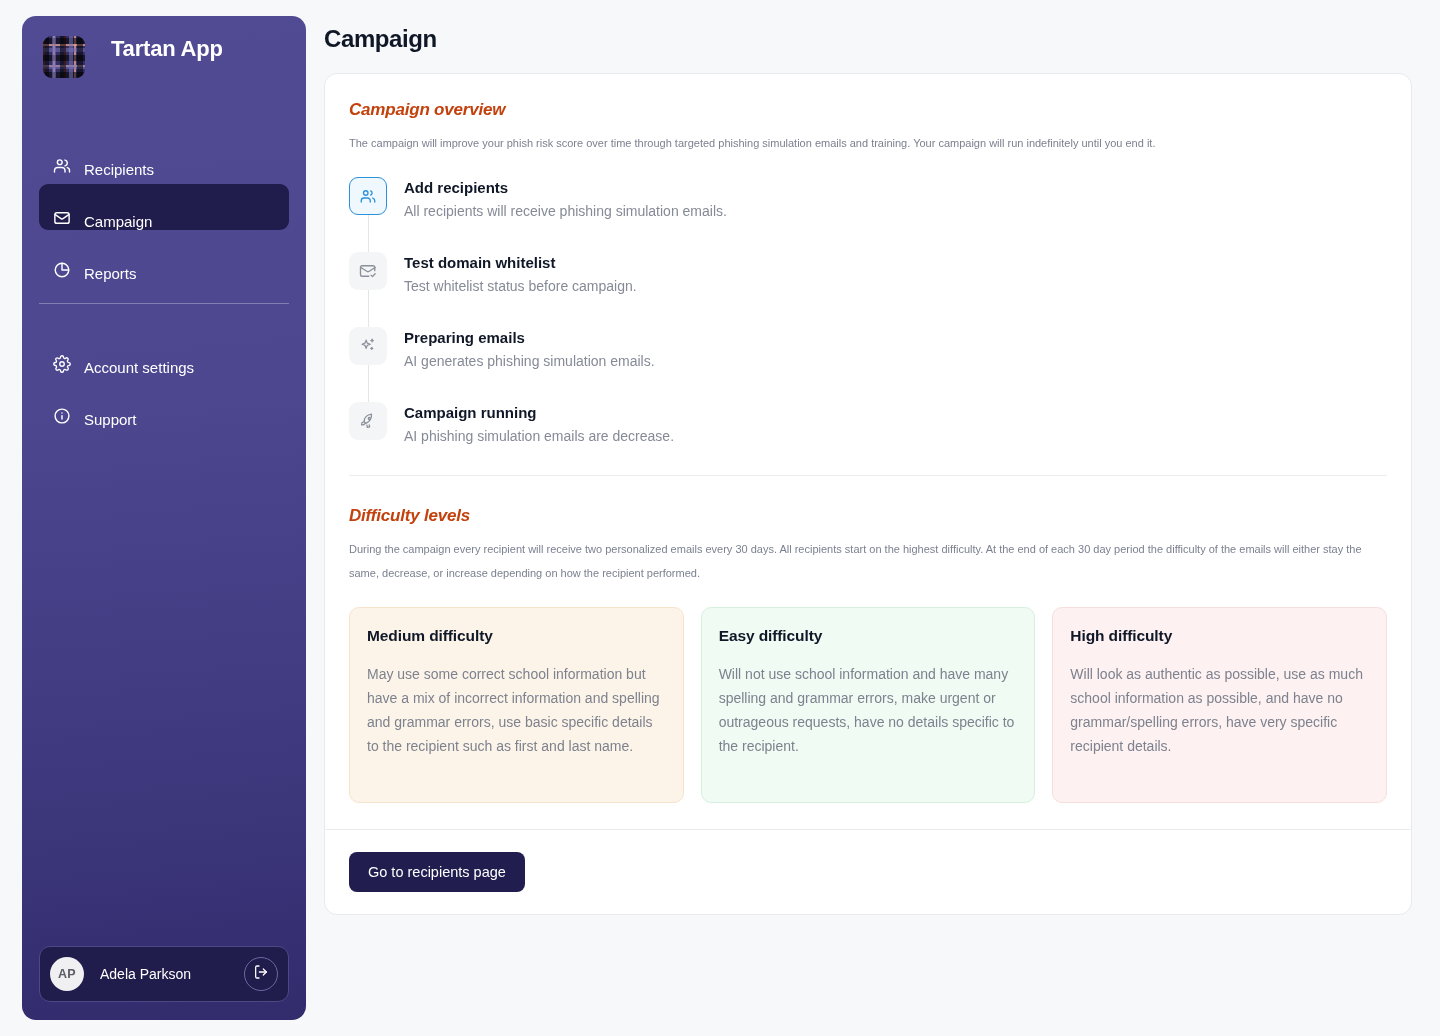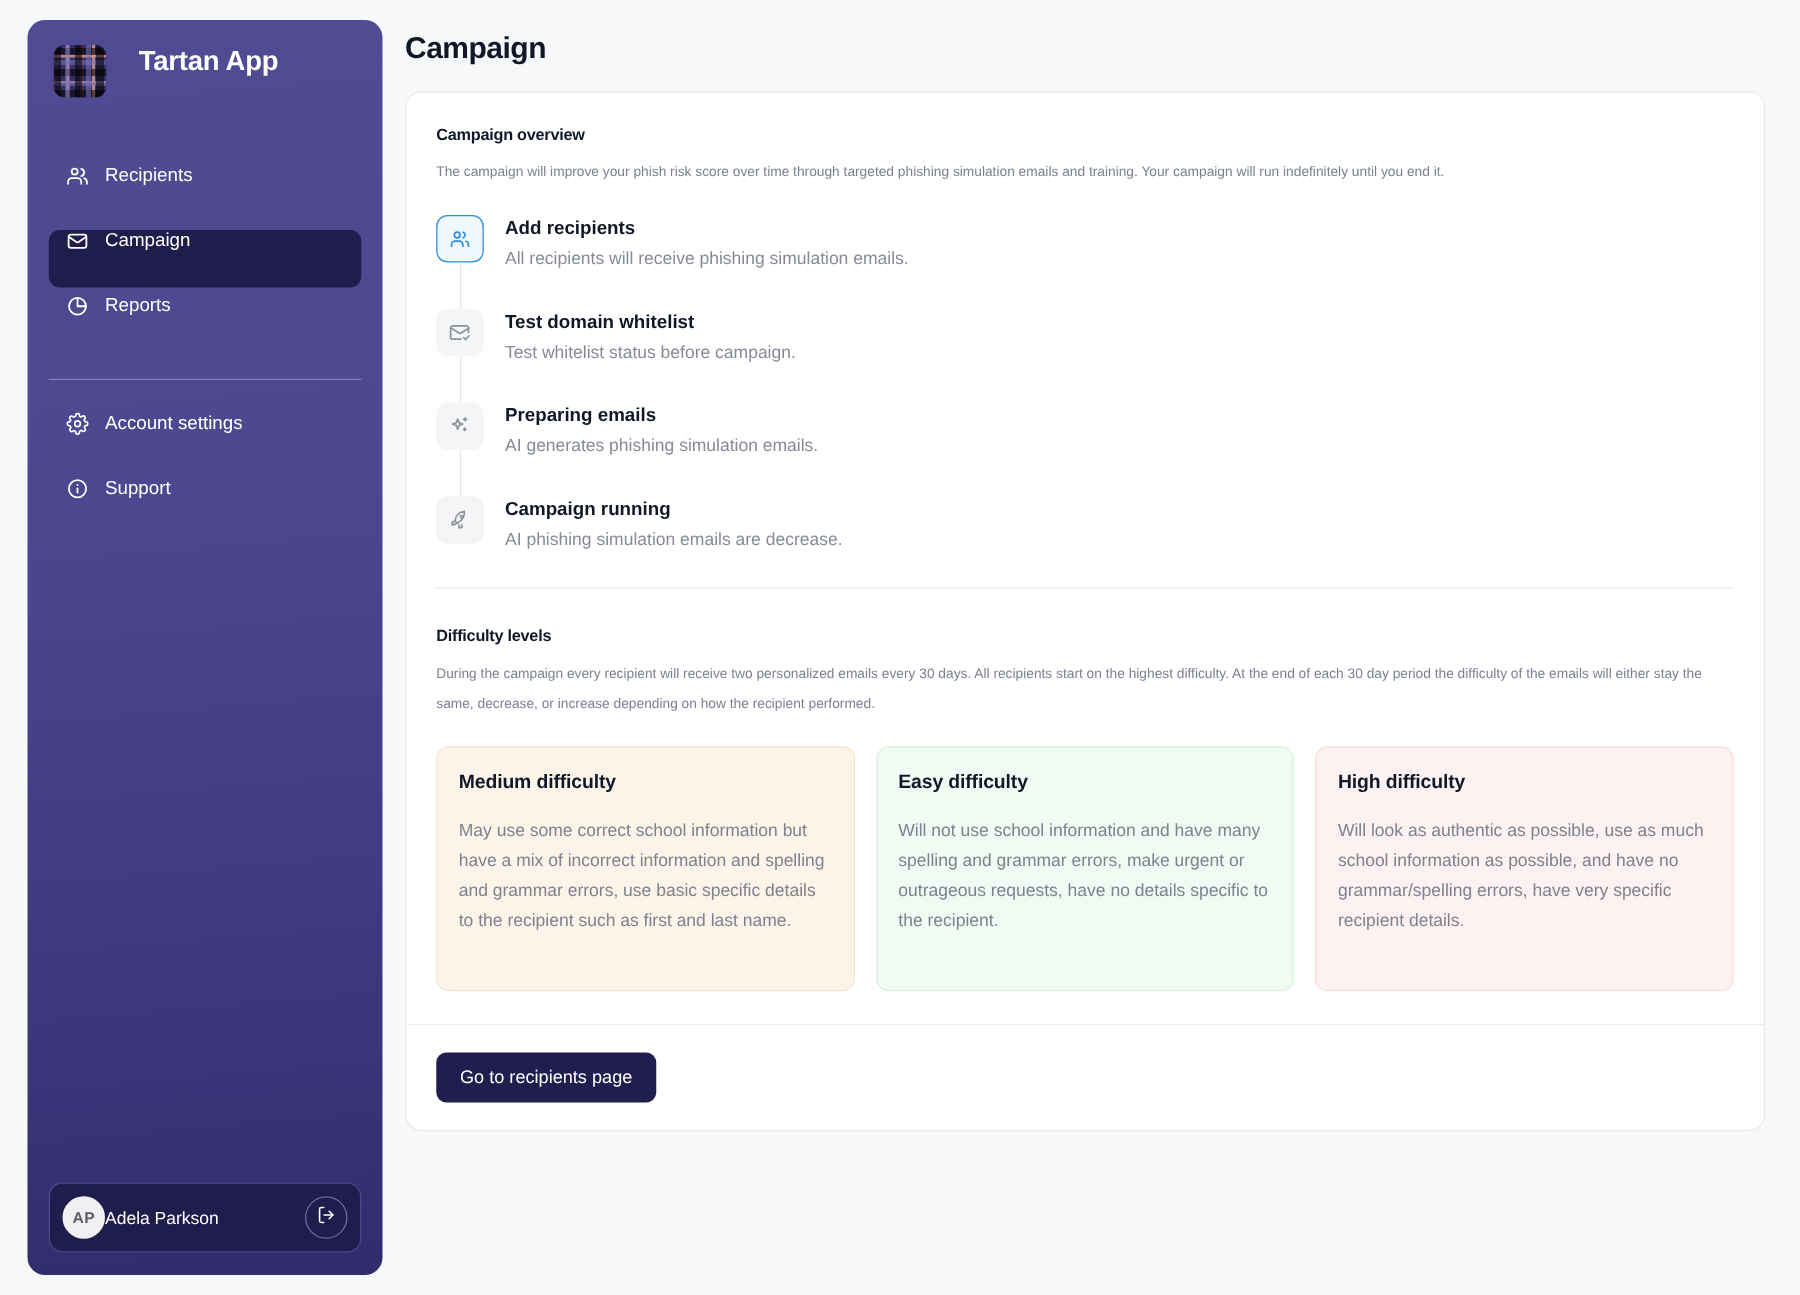--- a/index.html
+++ b/index.html
@@ -83,21 +83,21 @@
 
   .nav {
     margin-top: 46px;
     padding: 0 17px;
     display: flex;
     flex-direction: column;
     gap: 6px;
   }
   .nav-item {
     display: flex;
-    align-items: flex-start;
+    align-items: flex-end;
     gap: 13px;
     height: 46px;
     padding: 0 14px;
     border-radius: 9px;
     color: #ffffff;
     font-size: 15px;
     font-weight: 400;
     cursor: pointer;
     user-select: none;
   }
@@ -116,21 +116,21 @@
 
   .user-card {
     margin: 0 17px 18px 17px;
     height: 56px;
     border-radius: 11px;
     background: #201c4b;
     border: 1px solid #4d4886;
     display: flex;
     align-items: center;
     padding: 0 10px 0 10px;
-    gap: 0;
+    gap: 16px;
     cursor: pointer;
   }
   .avatar {
     width: 34px; height: 34px;
     border-radius: 50%;
     background: #f0f0f2;
     color: #5c5c66;
     font-size: 12.5px;
     font-weight: 600;
     display: flex; align-items: center; justify-content: center;
@@ -175,25 +175,26 @@
     border: 1px solid #e8eaed;
     border-radius: 13px;
     display: flex;
     flex-direction: column;
     flex: 0 0 auto;
     overflow: hidden;
   }
   .card-body { padding: 26px 24px 0 24px; }
 
   .section-title {
-    font-size: 13px;
+    font-size: 17px;
     font-weight: 700;
-    color: #0f172a;
+    color: #c2410c;
     letter-spacing: -0.2px;
     margin-bottom: 11px;
+    font-style: italic;
   }
   .section-desc {
     font-size: 11px;
     line-height: 24px;
     color: #7b8190;
     max-width: 1035px;
   }
 
   
   .steps { margin-top: 22px; }

